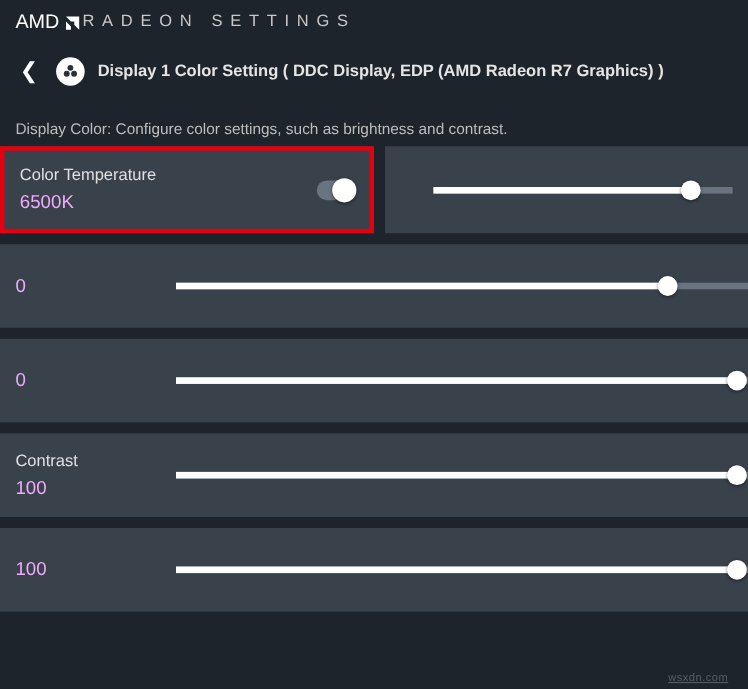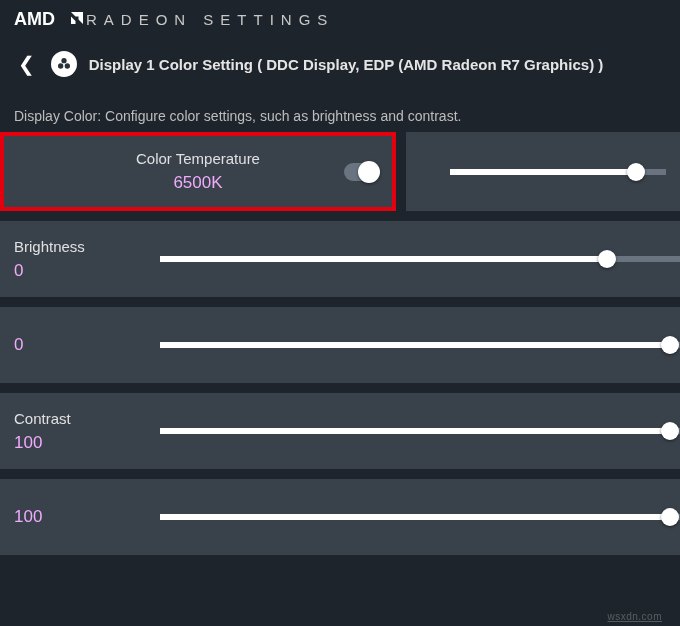--- a/index.html
+++ b/index.html
@@ -13,23 +13,23 @@
   }
   .titlebar {
     height: 38px;
     display: flex;
     align-items: center;
     padding: 0 14px;
     background: #1e242b;
   }
   .amd-logo {
     display: flex;
-    align-items: flex-start;
-    gap: 13px;
-    font-weight: 700;
+    align-items: flex-end;
+    gap: 3px;
+    font-weight: 400;
     font-size: 18px;
     color: #fff;
     letter-spacing: 0px;
   }
   .amd-mark { width: 18px; height: 18px; }
   .title-text {
     font-size: 15px;
     letter-spacing: 7px;
     color: #c8c8c8;
     font-weight: 300;
@@ -84,21 +84,21 @@
     background: transparent;
   }
   .split-left, .split-right {
     background: #39414b;
     display: flex;
     flex-direction: column;
     justify-content: center;
     padding: 14px;
     position: relative;
   }
-  .split-left { width: 396px; border: 4px solid #e3000f; text-align: center; }
+  .split-left { width: 340px; border: 4px solid #e3000f; }
   .split-right { flex: 1; justify-content: center; }
   .label { font-size: 15px; color: #e0e0e0; margin-bottom: 6px; }
   .value { font-size: 17px; color: #f0abfc; }
   .toggle {
     position: absolute;
     right: 14px;
     top: 50%;
     transform: translateY(-50%);
     width: 34px;
     height: 18px;
@@ -200,21 +200,20 @@
       <div class="slider-area">
         <div class="slider">
           <div class="fill" style="width:86%"></div>
           <div class="thumb" style="left:86%"></div>
         </div>
       </div>
     </div>
   </div>
 
   <div class="row">
-    <div class="label">Brightness</div>
     <div class="value">0</div>
     <div class="slider-area">
       <div class="slider">
         <div class="fill" style="width:86%"></div>
         <div class="thumb" style="left:86%"></div>
       </div>
     </div>
   </div>
 
   <div class="row">

